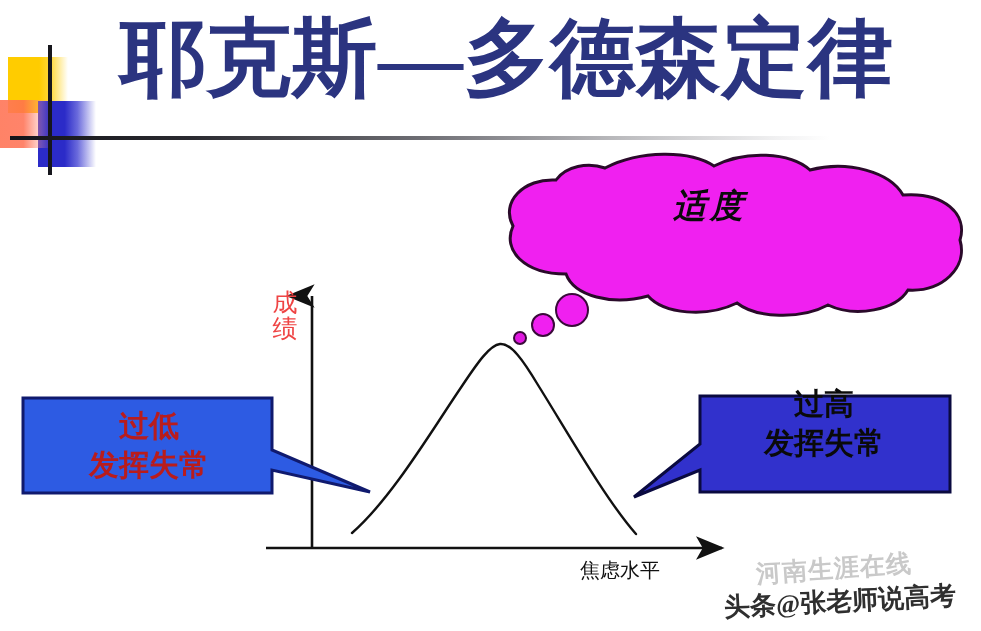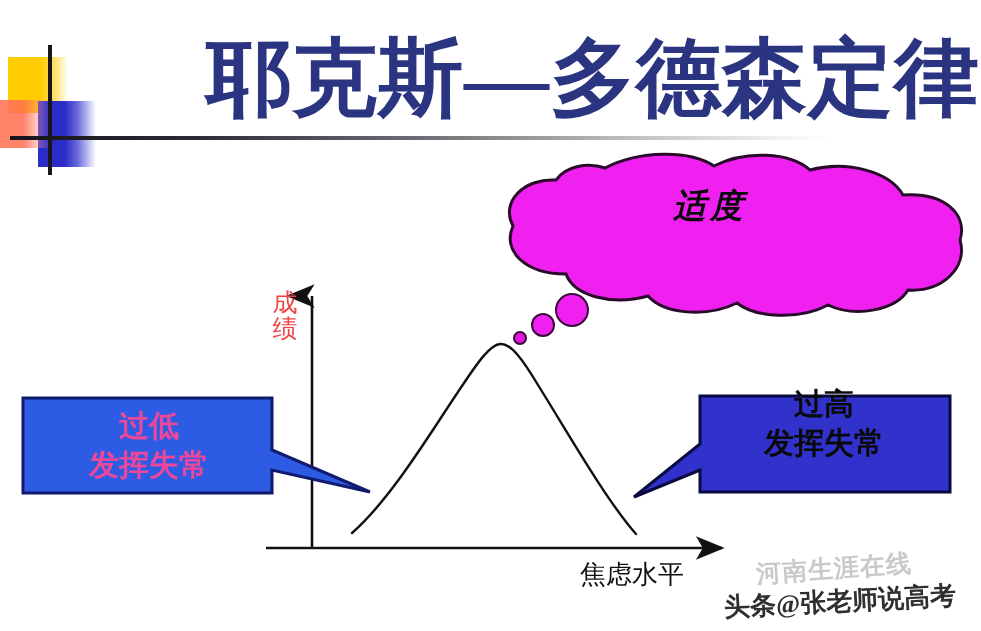--- a/index.html
+++ b/index.html
@@ -38,29 +38,28 @@
   .deco-hline {
     position: absolute; left: 10px; top: 136px; width: 820px; height: 4px;
     background: linear-gradient(to right, #14141a 0%, #2a2a30 22%, #6d6d73 50%, #bdbdc0 75%, #f2f2f3 94%, #ffffff 100%);
   }
 
   
   #title {
     position: absolute;
     left: 120px; top: 14px;
     width: 860px;
-    text-align: right;
+    text-align: left;
     color: #2B3480;
     font-family: "Liberation Serif", "DejaVu Serif", serif;
     font-size: 85px;
     font-weight: bold;
     letter-spacing: 1px;
     line-height: 1.05;
     white-space: nowrap;
-    margin-top: 20px;
   }
 
   
   #chart { position: absolute; left: 0; top: 0; width: 981px; height: 631px; }
 
   
   #ylabel {
     position: absolute;
     left: 268px; top: 290px;
     width: 34px;
@@ -68,21 +67,21 @@
     font-family: "Liberation Serif", "DejaVu Serif", serif;
     font-size: 25px;
     line-height: 1.02;
     text-align: center;
   }
   #xlabel {
     position: absolute;
     left: 580px; top: 557px;
     color: #111111;
     font-family: "Liberation Serif", "DejaVu Serif", serif;
-    font-size: 26px;
+    font-size: 20px;
     white-space: nowrap;
   }
   #bubble-text {
     position: absolute;
     left: 545px; top: 183px;
     width: 330px;
     text-align: center;
     color: #0b0b0b;
     font-family: "Liberation Serif", "DejaVu Serif", serif;
     font-weight: bold;
@@ -97,21 +96,21 @@
     position: absolute;
     text-align: center;
     font-family: "Liberation Serif", "DejaVu Serif", serif;
     font-weight: bold;
     font-size: 30px;
     line-height: 1.30;
     white-space: nowrap;
   }
   #callout-left-text {
     left: 22px; top: 406px; width: 254px;
-    color: #ec4899;
+    color: #b91c1c;
   }
   #callout-right-text {
     left: 700px; top: 384px; width: 248px;
     color: #0a0a0a;
   }
 
   
   #wm-faint {
     position: absolute;
     left: 756px; top: 552px;

